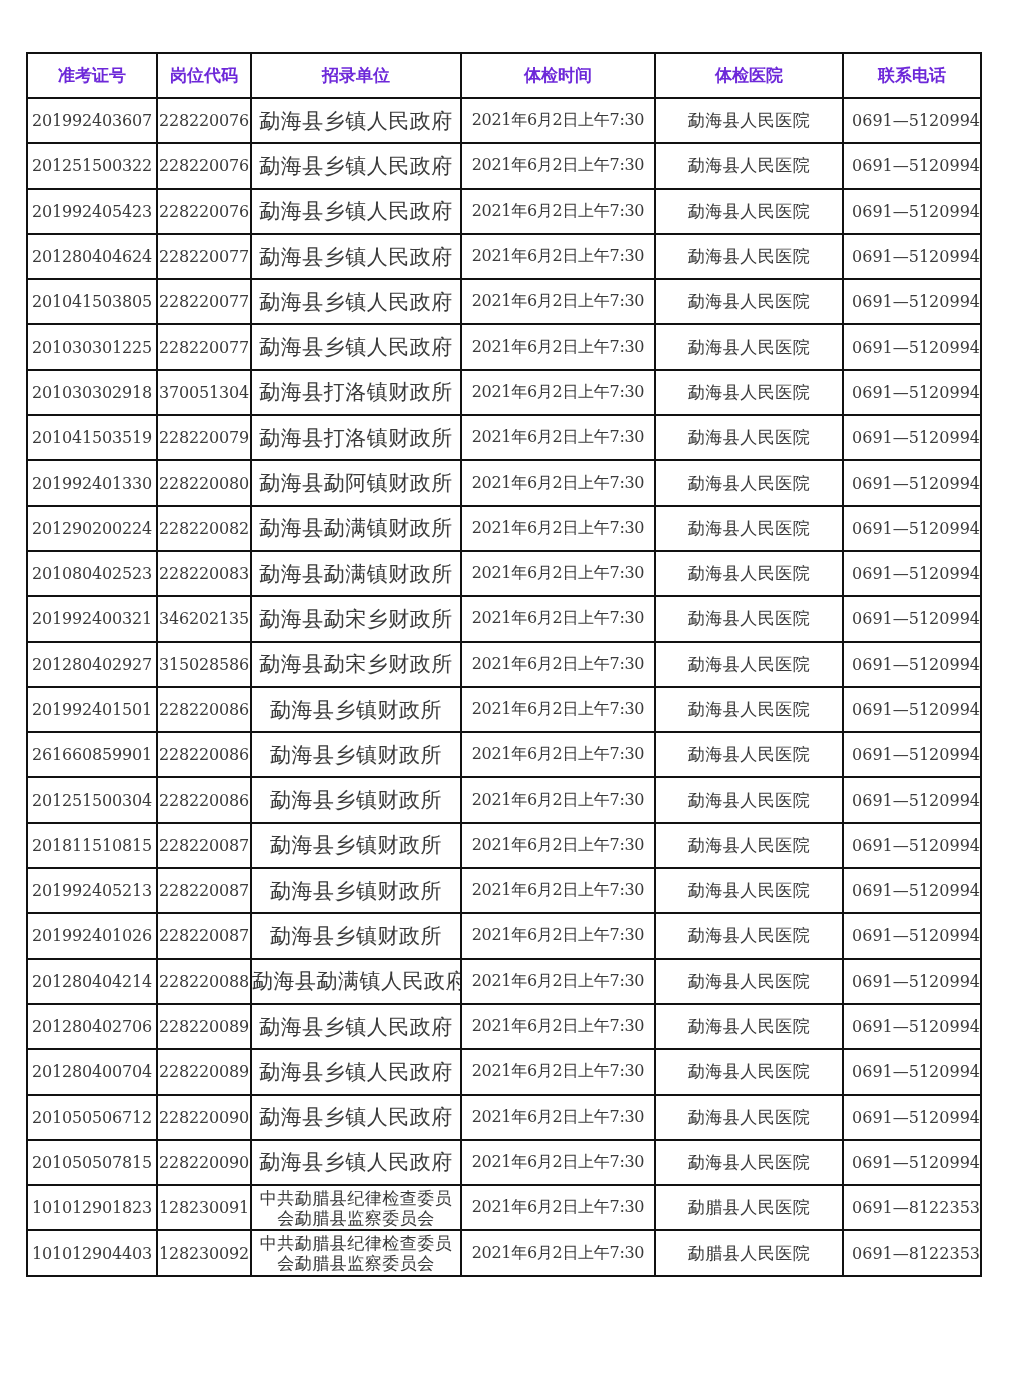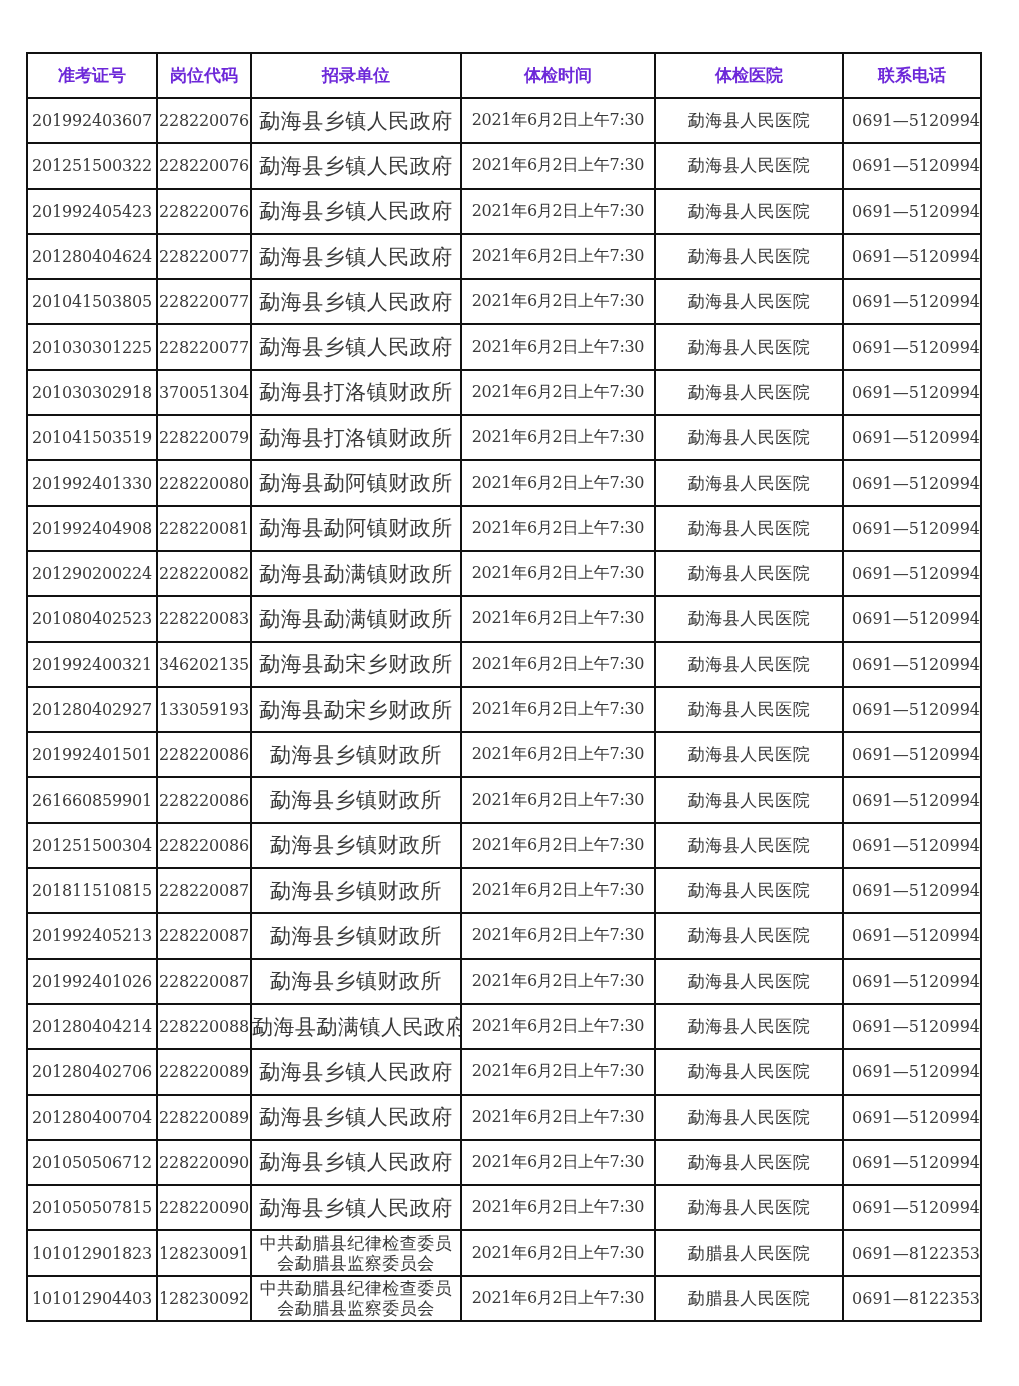--- a/index.html
+++ b/index.html
@@ -157,28 +157,20 @@
         </tr>
         <tr>
           <td class="id-col">201992401330</td>
           <td class="code-col">228220080</td>
           <td class="unit-col">勐海县勐阿镇财政所</td>
           <td class="time-col">2021年6月2日上午7:30</td>
           <td class="hosp-col">勐海县人民医院</td>
           <td class="phone-col">0691—5120994</td>
         </tr>
         <tr>
-          <td class="id-col">201992404908</td>
-          <td class="code-col">228220081</td>
-          <td class="unit-col">勐海县勐阿镇财政所</td>
-          <td class="time-col">2021年6月2日上午7:30</td>
-          <td class="hosp-col">勐海县人民医院</td>
-          <td class="phone-col">0691—5120994</td>
-        </tr>
-        <tr>
           <td class="id-col">201290200224</td>
           <td class="code-col">228220082</td>
           <td class="unit-col">勐海县勐满镇财政所</td>
           <td class="time-col">2021年6月2日上午7:30</td>
           <td class="hosp-col">勐海县人民医院</td>
           <td class="phone-col">0691—5120994</td>
         </tr>
         <tr>
           <td class="id-col">201080402523</td>
           <td class="code-col">228220083</td>
@@ -190,21 +182,21 @@
         <tr>
           <td class="id-col">201992400321</td>
           <td class="code-col">346202135</td>
           <td class="unit-col">勐海县勐宋乡财政所</td>
           <td class="time-col">2021年6月2日上午7:30</td>
           <td class="hosp-col">勐海县人民医院</td>
           <td class="phone-col">0691—5120994</td>
         </tr>
         <tr>
           <td class="id-col">201280402927</td>
-          <td class="code-col">133059193</td>
+          <td class="code-col">315028586</td>
           <td class="unit-col">勐海县勐宋乡财政所</td>
           <td class="time-col">2021年6月2日上午7:30</td>
           <td class="hosp-col">勐海县人民医院</td>
           <td class="phone-col">0691—5120994</td>
         </tr>
         <tr>
           <td class="id-col">201992401501</td>
           <td class="code-col">228220086</td>
           <td class="unit-col">勐海县乡镇财政所</td>
           <td class="time-col">2021年6月2日上午7:30</td>

